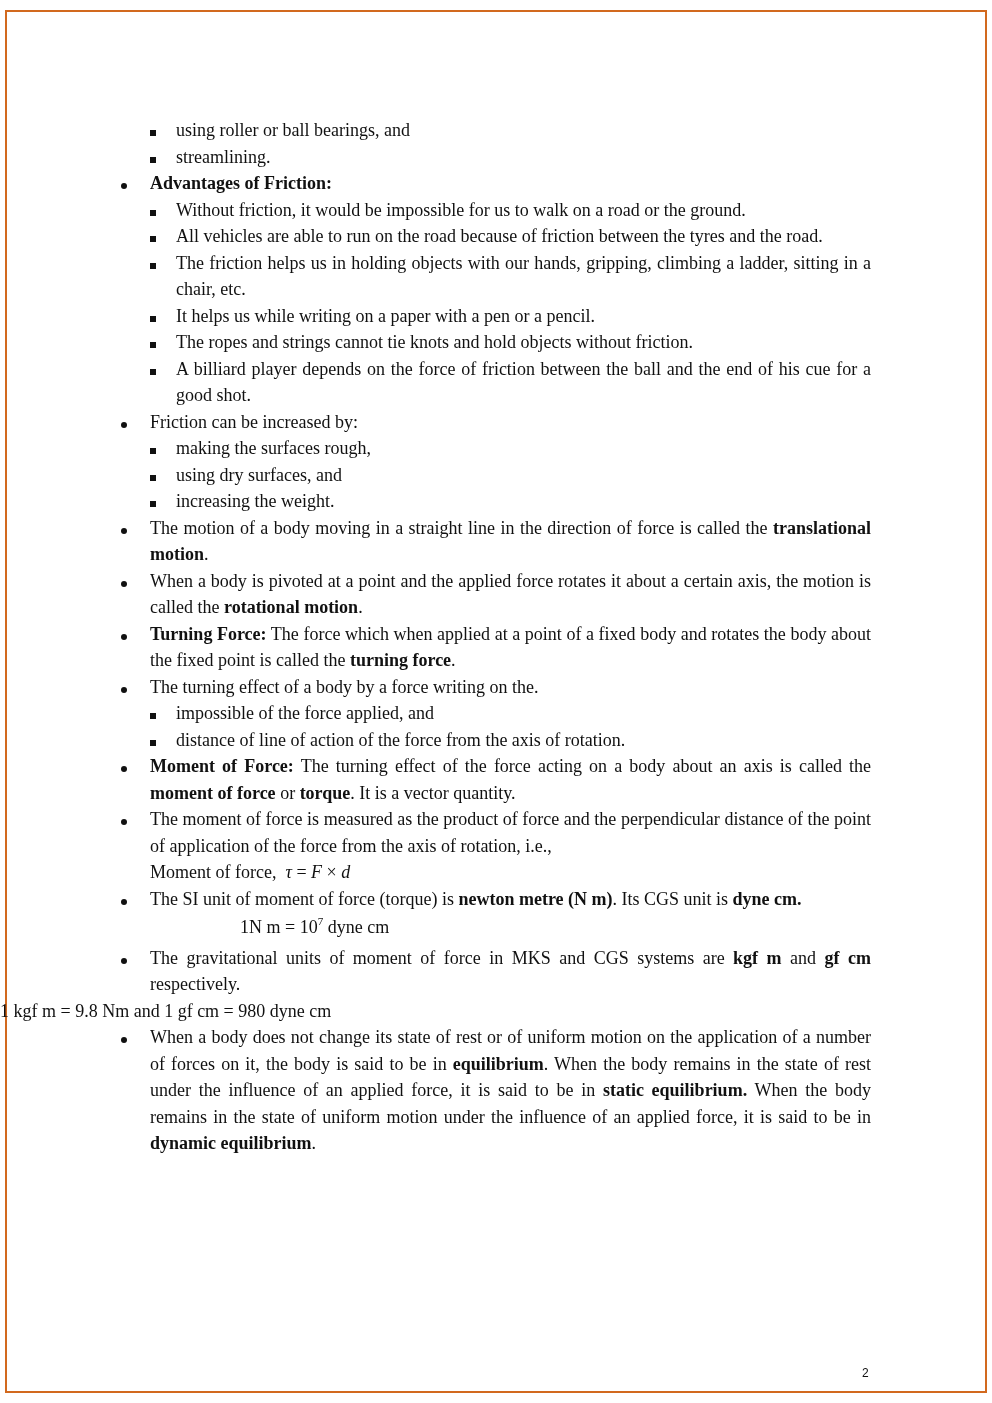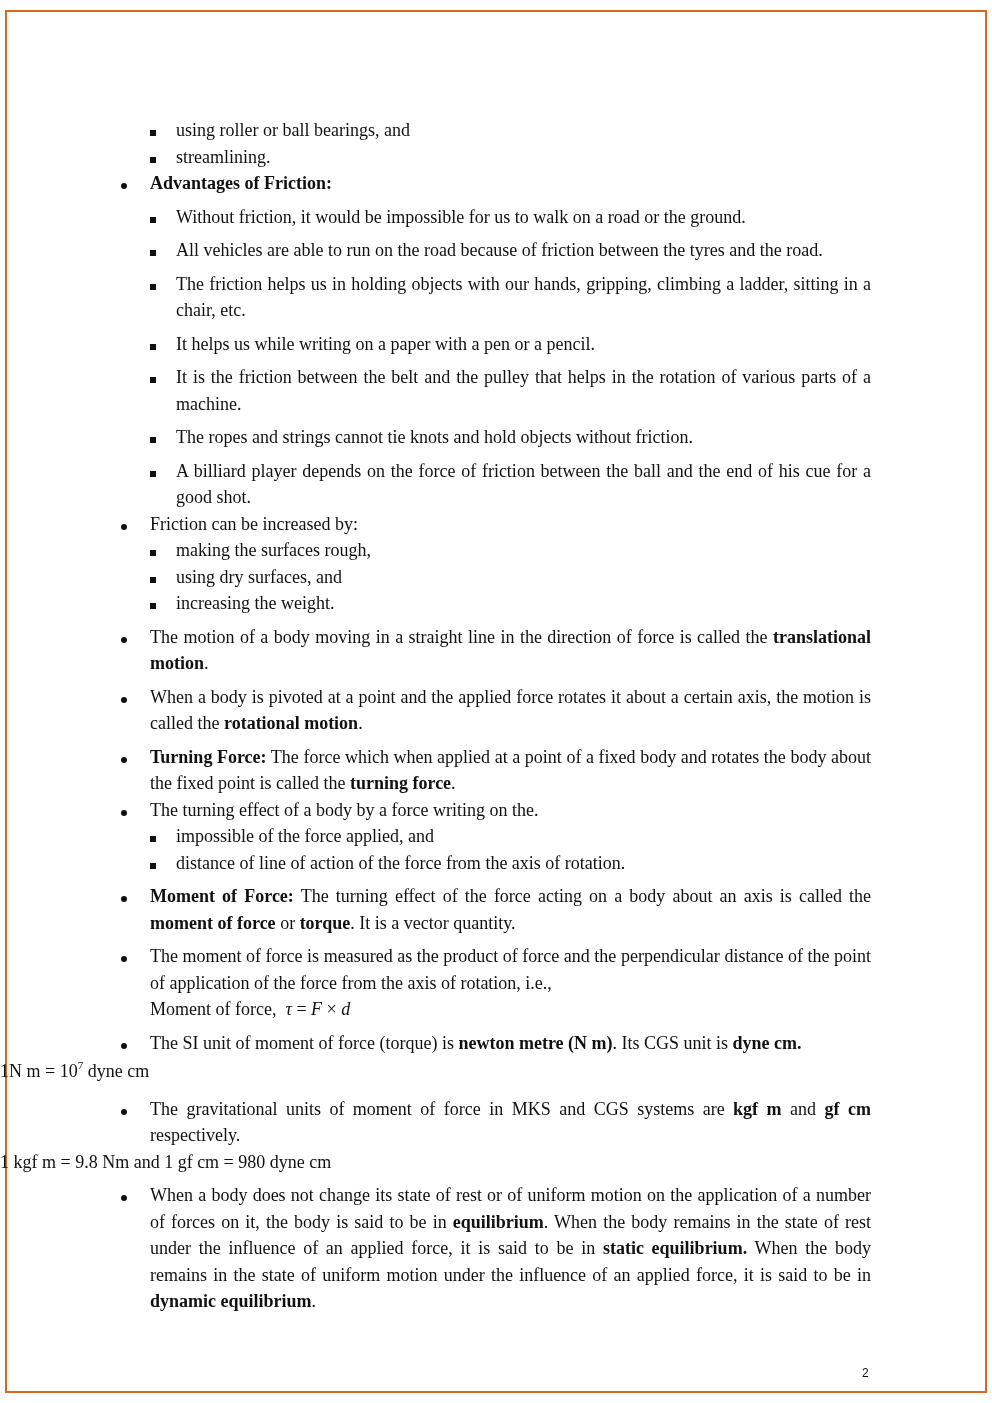--- a/index.html
+++ b/index.html
@@ -9,28 +9,28 @@
     border: 2px solid #d2691e; box-sizing: content-box;
   }
   .content {
     position: absolute; left: 0; top: 117px; width: 908px;
     font-family: "Liberation Serif", "DejaVu Serif", serif;
     font-size: 18px; line-height: 26.5px; color: #111;
   }
   .item { position: relative; }
   .l1 { padding-left: 150px; width: 721px; }
   .l2 { padding-left: 176px; width: 695px; }
-  .justify { text-align: justify; margin-top: 7px; }
+  .justify { text-align: justify; }
   .marker { position: absolute; top: 0; }
   .l1 .marker { left: 119px; font-size: 18px; }
   .l2 .marker { left: 150px; }
   .sq { display: inline-block; width: 6px; height: 6px; background: #111; margin-top: 10px; }
   .dot { display: inline-block; width: 6px; height: 6px; border-radius: 50%; background: #111; margin-top: 11px; margin-left: 2px; }
   b { font-weight: bold; }
-  .center-eq { margin-top: 2px; margin-bottom: 11px; }
+  .center-eq { padding-left: 240px; margin-top: 2px; margin-bottom: 4px; }
   .sub-eq { }
   sup { font-size: 11px; vertical-align: top; line-height: 14px; }
   .page-number {
     position: absolute; left: 862px; top: 1366px;
     font-family: "Liberation Sans", "DejaVu Sans", sans-serif; font-size: 12px; color: #111;
   }
 </style>
 </head>
 <body>
 
@@ -59,24 +59,20 @@
     <span class="marker"><span class="sq"></span></span>
     <span>All vehicles are able to run on the road because of friction between the tyres and the road.</span>
   </div>
   <div class="item l2 justify">
     <span class="marker"><span class="sq"></span></span>
     <span>The friction helps us in holding objects with our hands, gripping, climbing a ladder, sitting in a chair, etc.</span>
   </div>
   <div class="item l2 justify">
     <span class="marker"><span class="sq"></span></span>
     <span>It helps us while writing on a paper with a pen or a pencil.</span>
-  </div>
-  <div class="item l2 justify">
-    <span class="marker"><span class="sq"></span></span>
-    <span>It is the friction between the belt and the pulley that helps in the rotation of various parts of a machine.</span>
   </div>
   <div class="item l2 justify">
     <span class="marker"><span class="sq"></span></span>
     <span>The ropes and strings cannot tie knots and hold objects without friction.</span>
   </div>
   <div class="item l2 justify">
     <span class="marker"><span class="sq"></span></span>
     <span>A billiard player depends on the force of friction between the ball and the end of his cue for a good shot.</span>
   </div>
 

